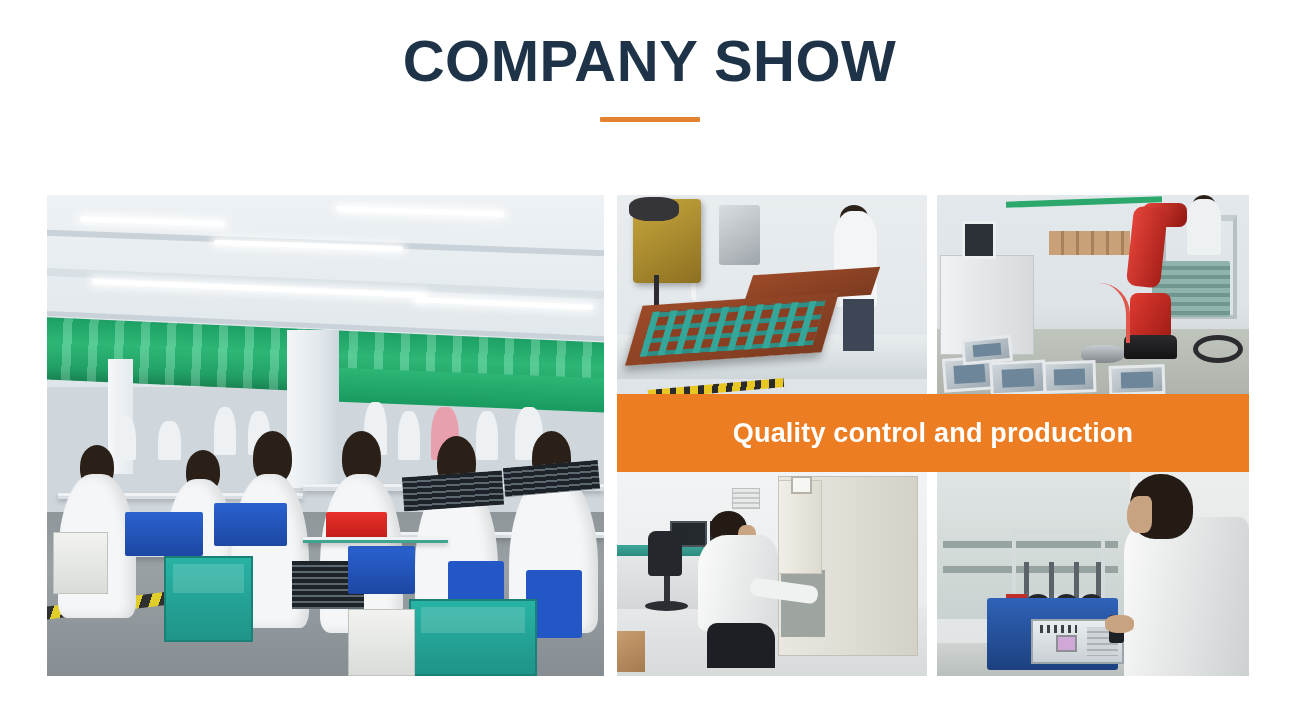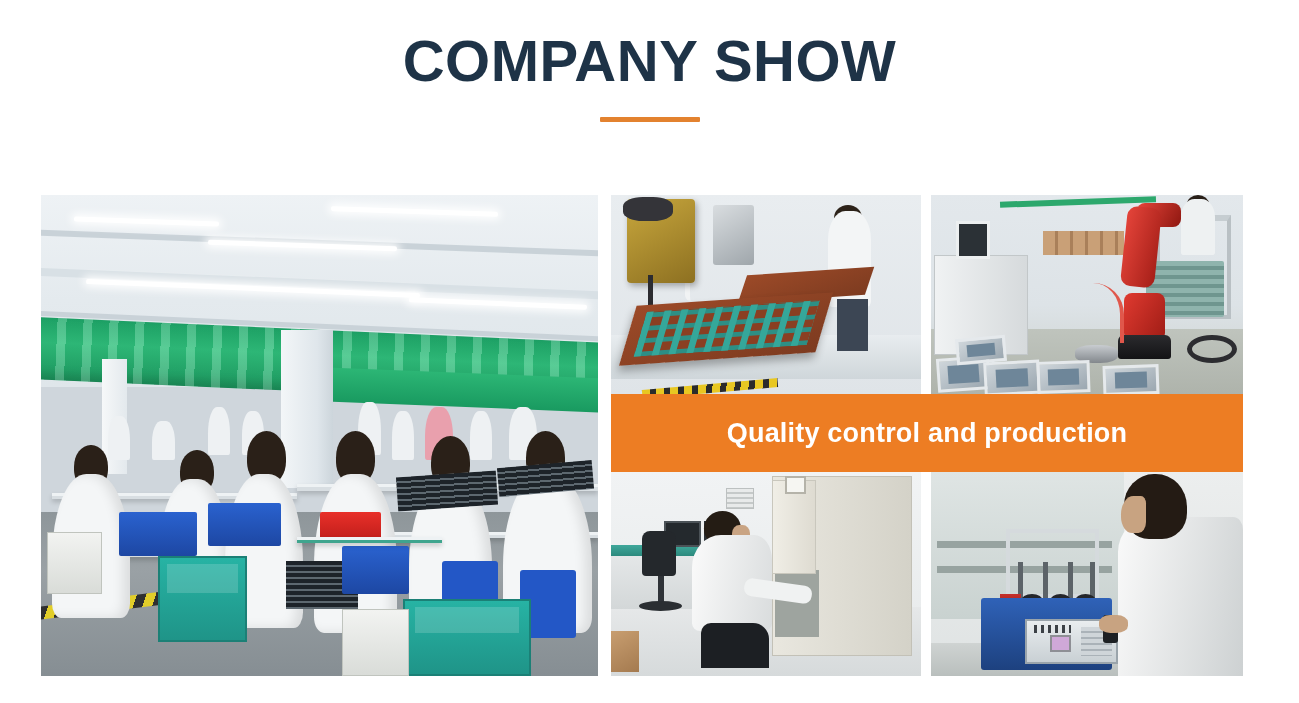--- a/index.html
+++ b/index.html
@@ -42,21 +42,21 @@
     width: 100px;
     height: 5px;
     background: #e3822f;
     margin: 25px auto 0 auto;
     border-radius: 1px;
   }
 
   
   .gallery {
     position: absolute;
-    left: 41px;
+    left: 47px;
     top: 195px;
     width: 1078px;
     height: 481px;
   }
 
   .photo {
     position: absolute;
     overflow: hidden;
     background: #cfd6dc;
   }

